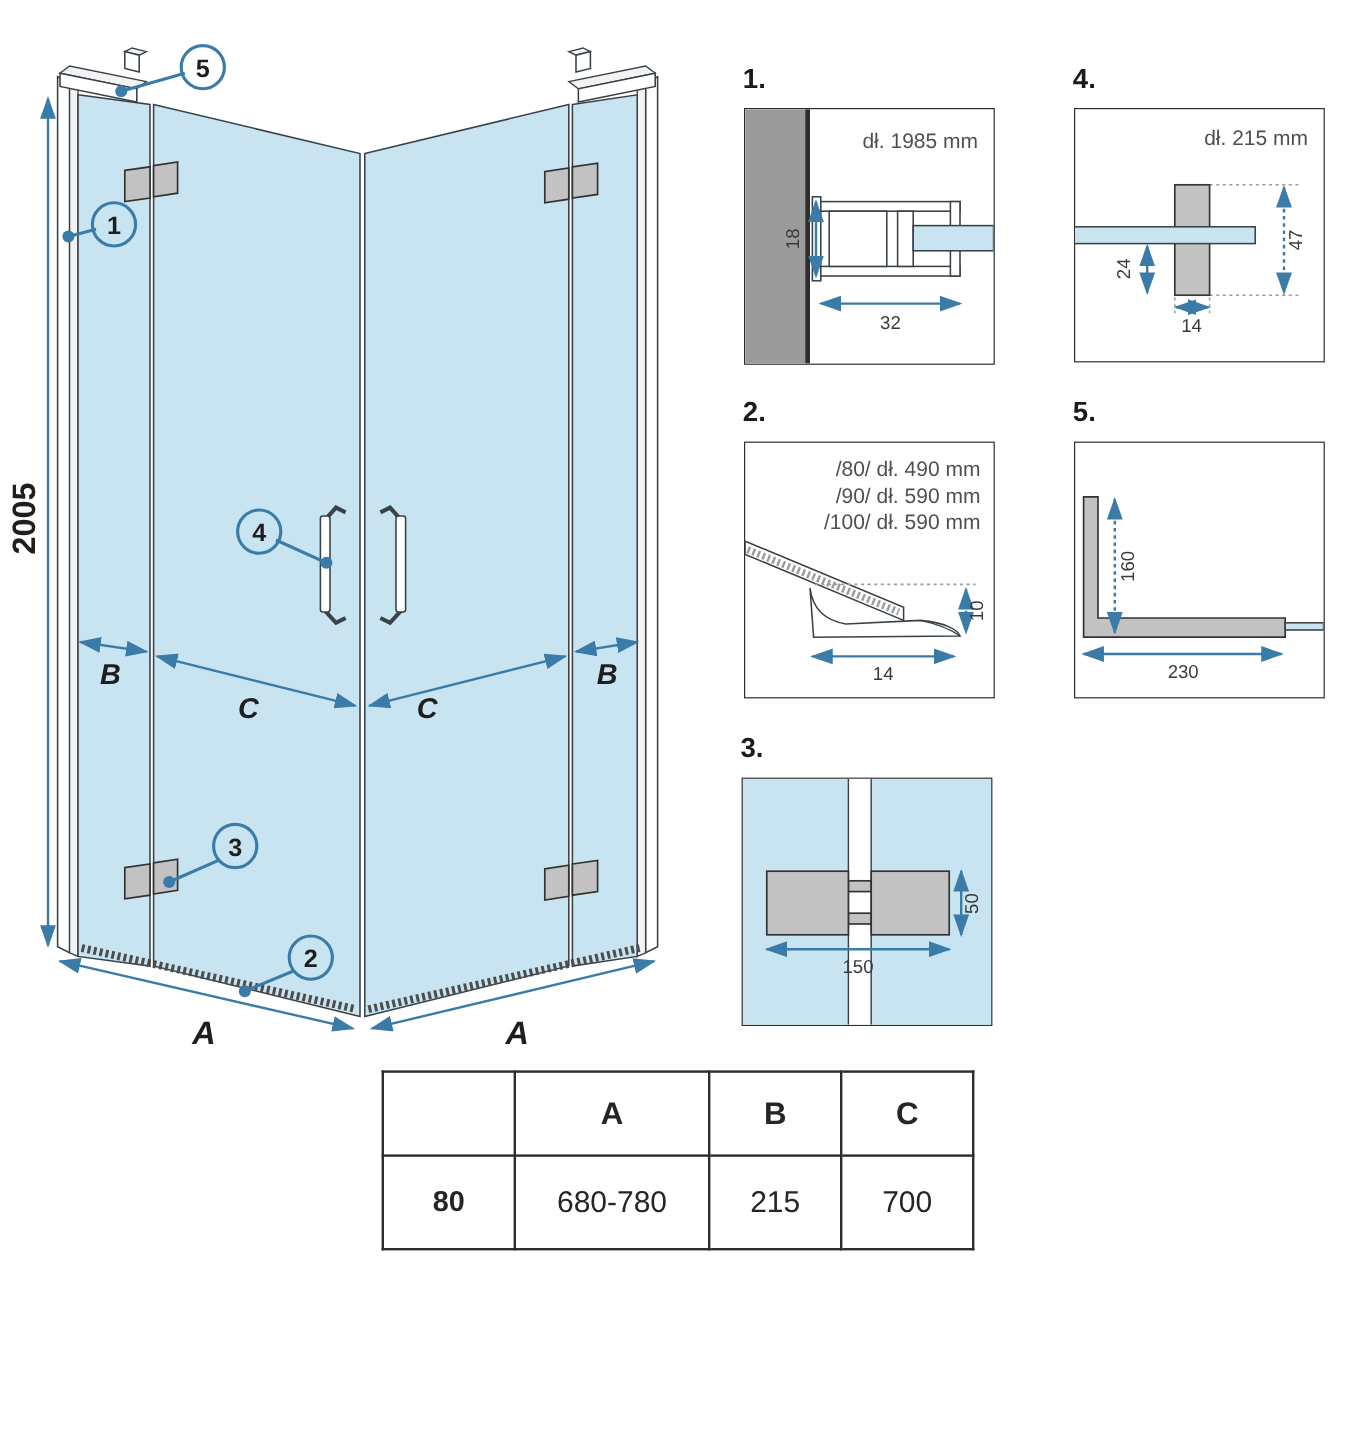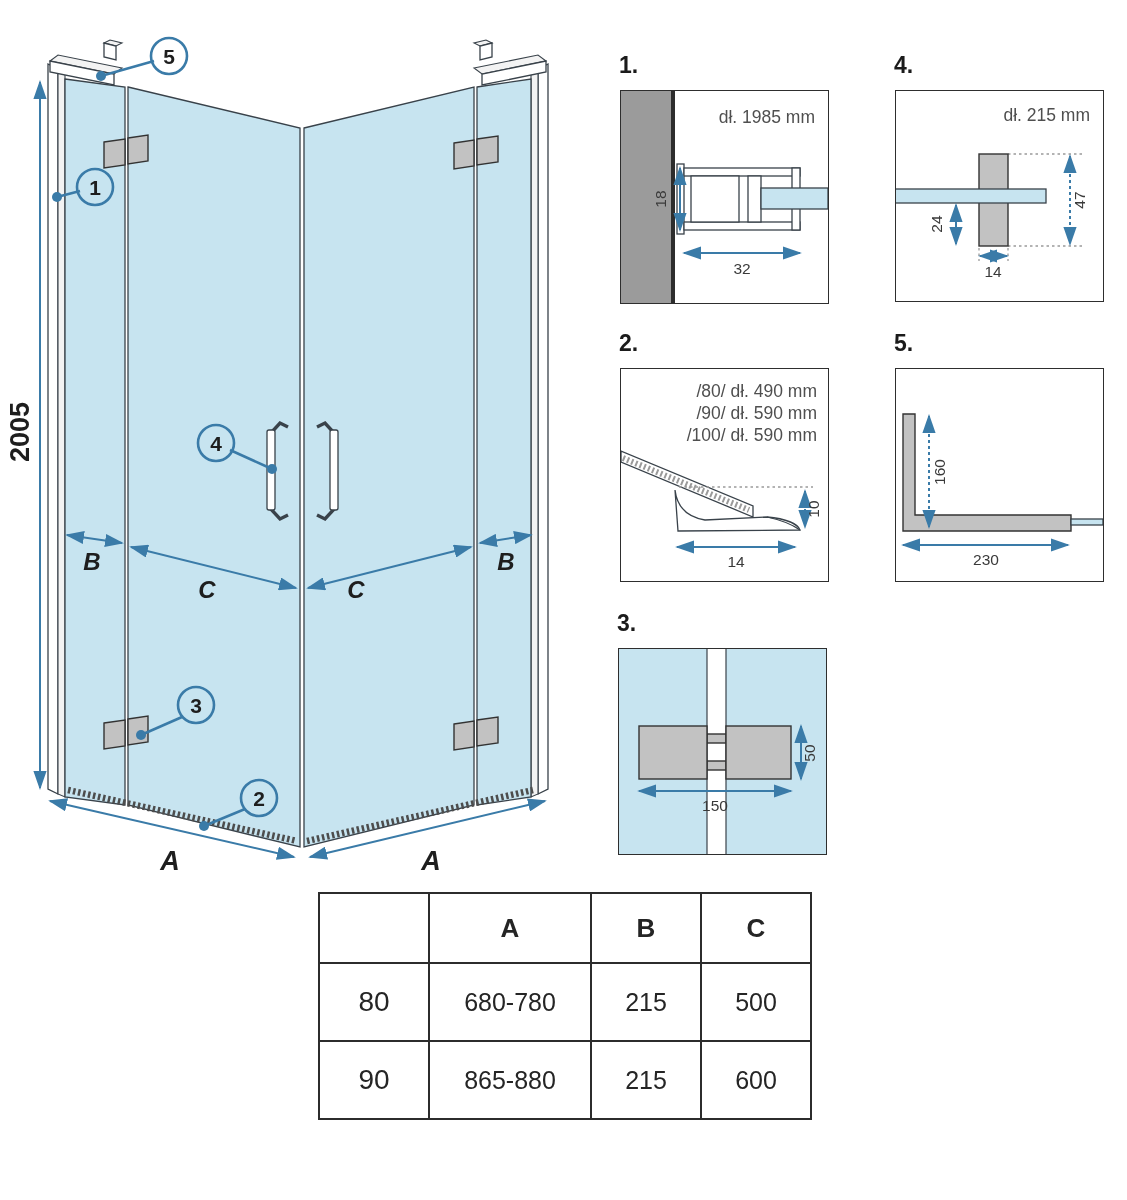--- a/index.html
+++ b/index.html
@@ -28,21 +28,21 @@
   .big{font:700 27px "Liberation Sans",sans-serif;fill:#1e1e1e;text-anchor:middle;}
   .note{font:400 17.5px "Liberation Sans",sans-serif;fill:#4f4f4f;}
   .ddim{font:400 15.5px "Liberation Sans",sans-serif;fill:#3a3a3a;text-anchor:middle;}
   .detail-label{position:absolute;font:700 23px "Liberation Sans",sans-serif;color:#1b1b1b;}
   svg.detail{position:absolute;border:1.6px solid #2e2e2e;background:#fff;}
   table.spec{position:absolute;left:318px;top:892px;border-collapse:collapse;table-layout:fixed;}
   table.spec th,table.spec td{border:2px solid #2c2c2c;text-align:center;vertical-align:middle;
       background:#fff;color:#252525;}
   table.spec th{font:700 26px "Liberation Sans",sans-serif;height:66px;}
   table.spec td{font:400 25px "Liberation Sans",sans-serif;height:74px;}
-  table.spec td.rowhead{font-weight:400;font-size:28px;}
+  table.spec td.rowhead{font-weight:700;font-size:24px;}
 </style>
 </head>
 <body>
 
 <div id="page">
 
   <svg id="main-svg" style="position:absolute;left:0;top:0" width="570" height="880" viewBox="0 0 570 880">
     <defs>
       <marker id="ar" viewBox="0 0 10 7" refX="9" refY="3.5" markerWidth="9.5" markerHeight="6.6" orient="auto-start-reverse">
         <path d="M0,0 L10,3.5 L0,7 Z" fill="#3a7ba8"></path>
@@ -264,24 +264,18 @@
         <tr>
       <th></th>
       <th>A</th>
       <th>B</th>
       <th>C</th>
     </tr>
     <tr>
       <td class="rowhead">80</td>
       <td>680-780</td>
       <td>215</td>
-      <td>500</td>
-    </tr>
-    <tr>
-      <td class="rowhead">90</td>
-      <td>865-880</td>
-      <td>215</td>
-      <td>600</td>
+      <td>700</td>
     </tr>
   </tbody>
     </table>
 
 </div>
 
 </body></html>

